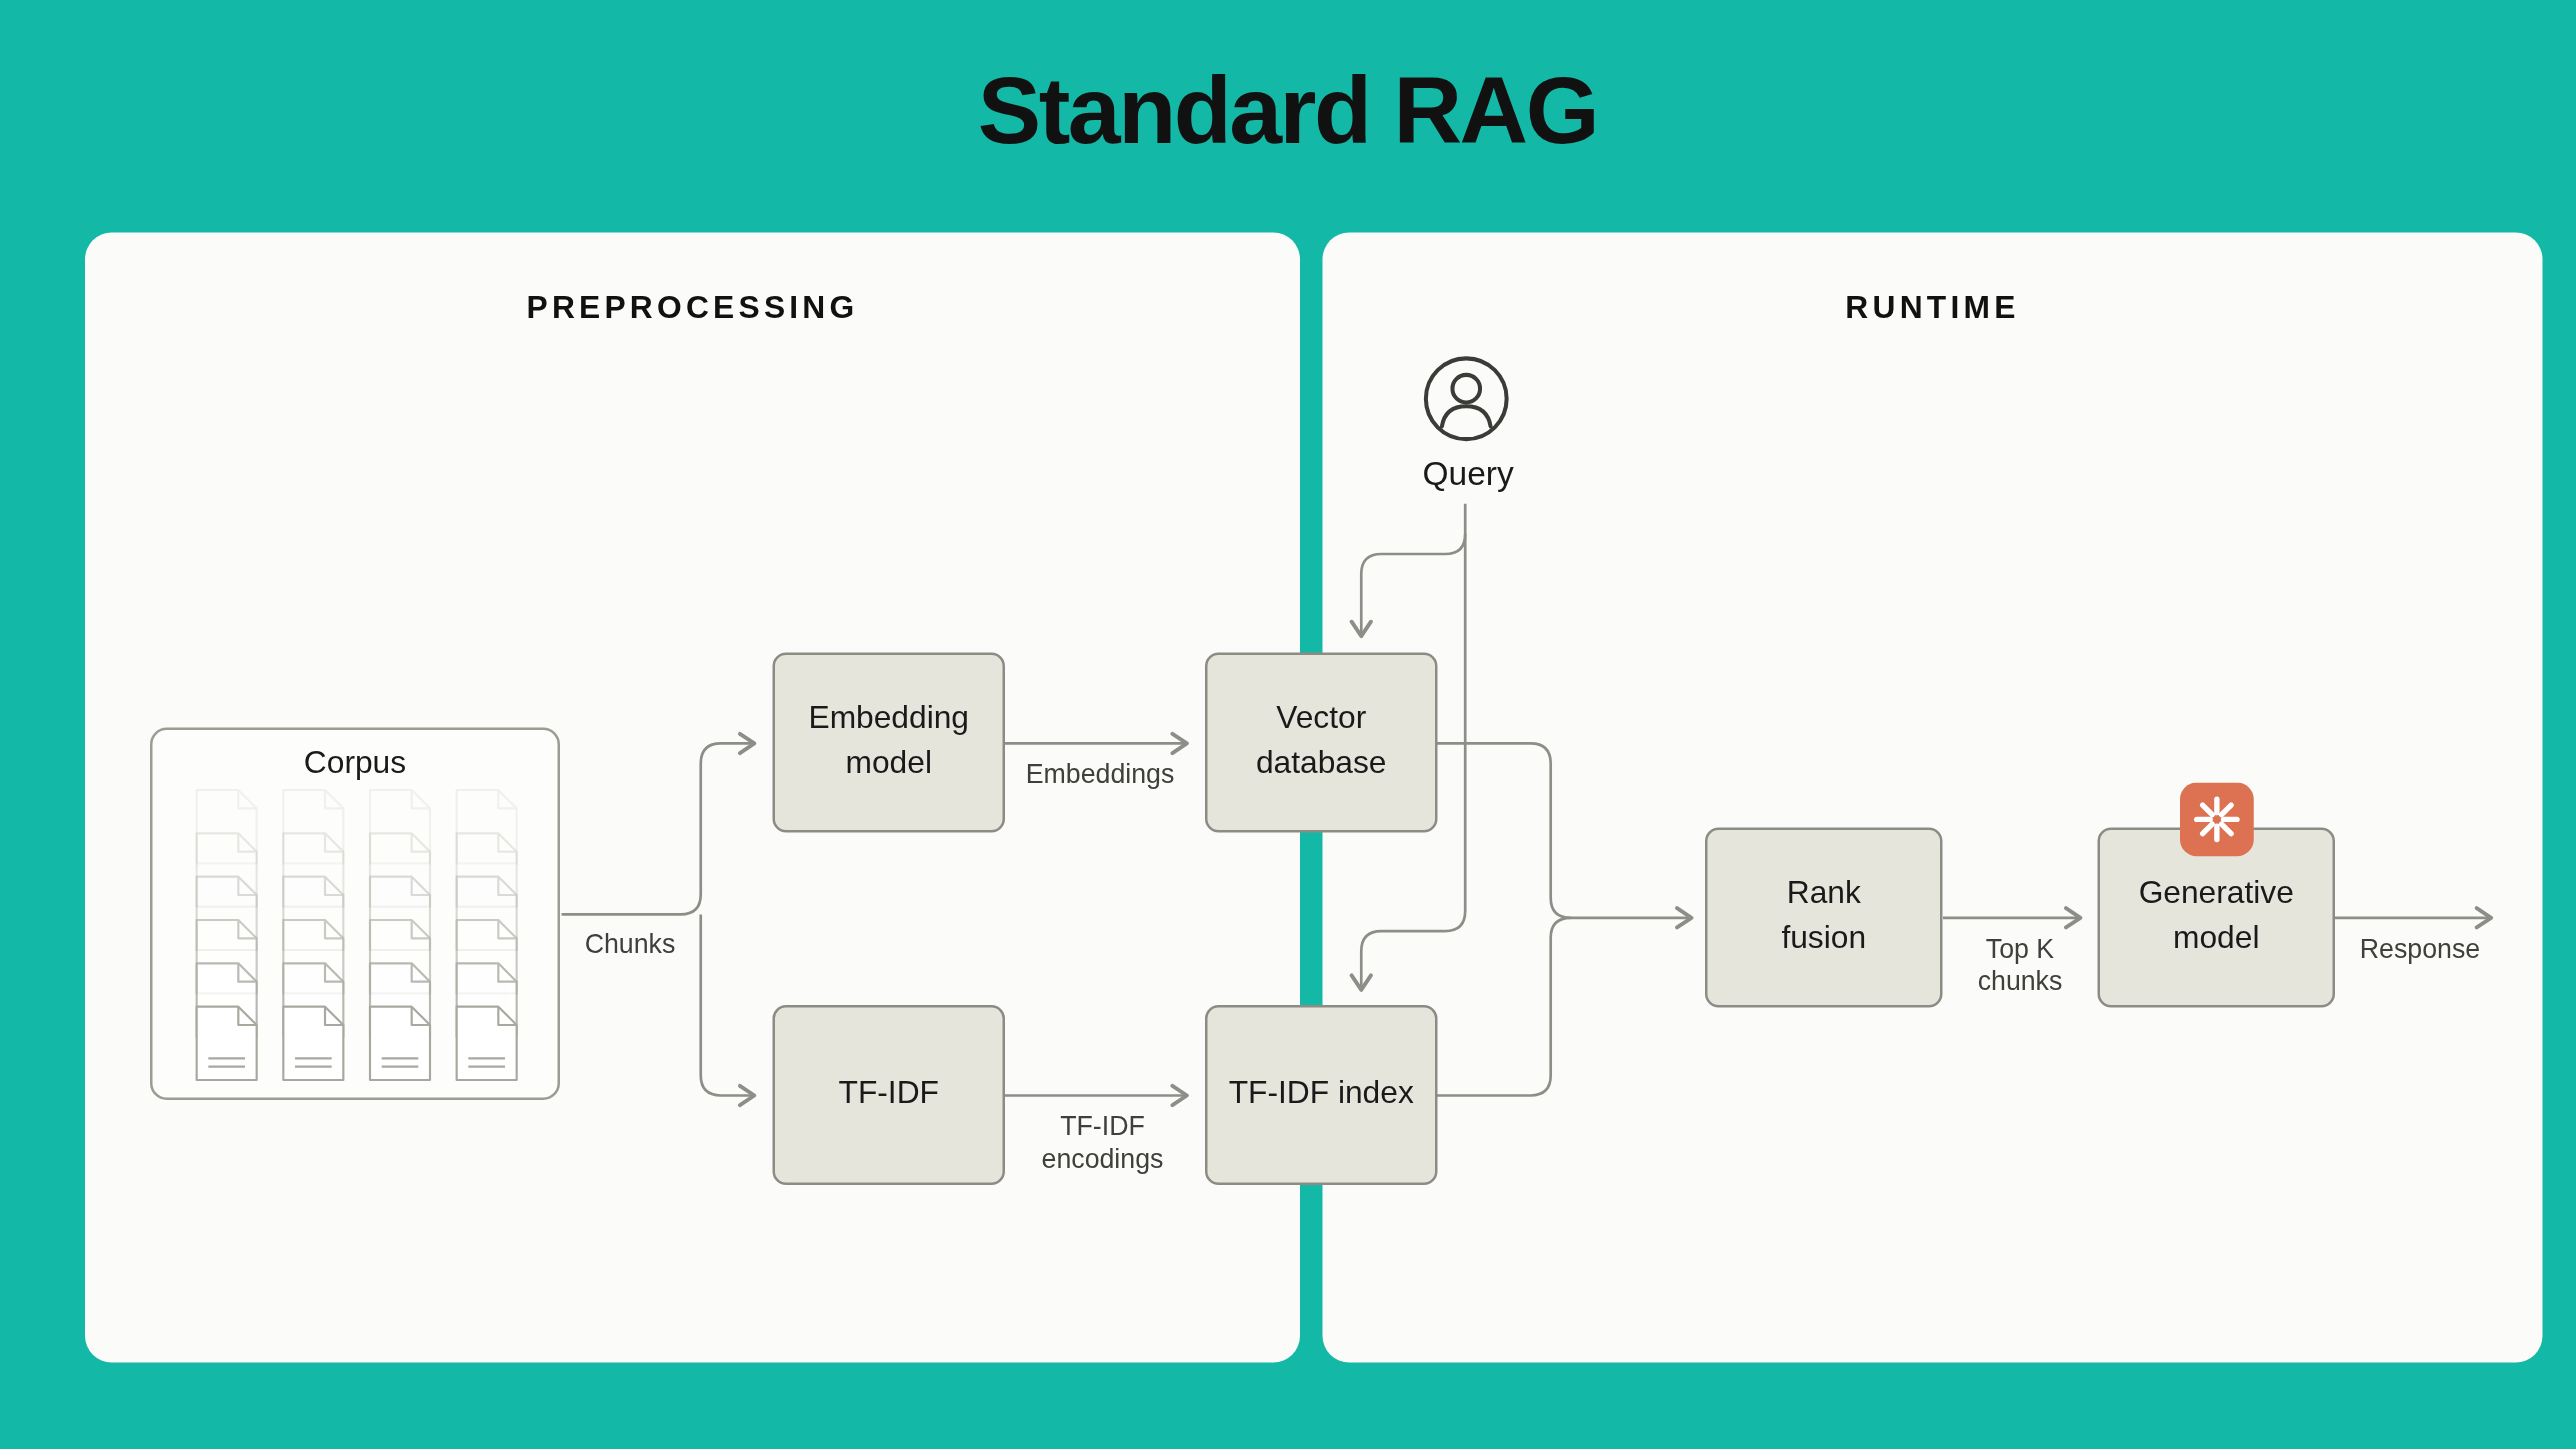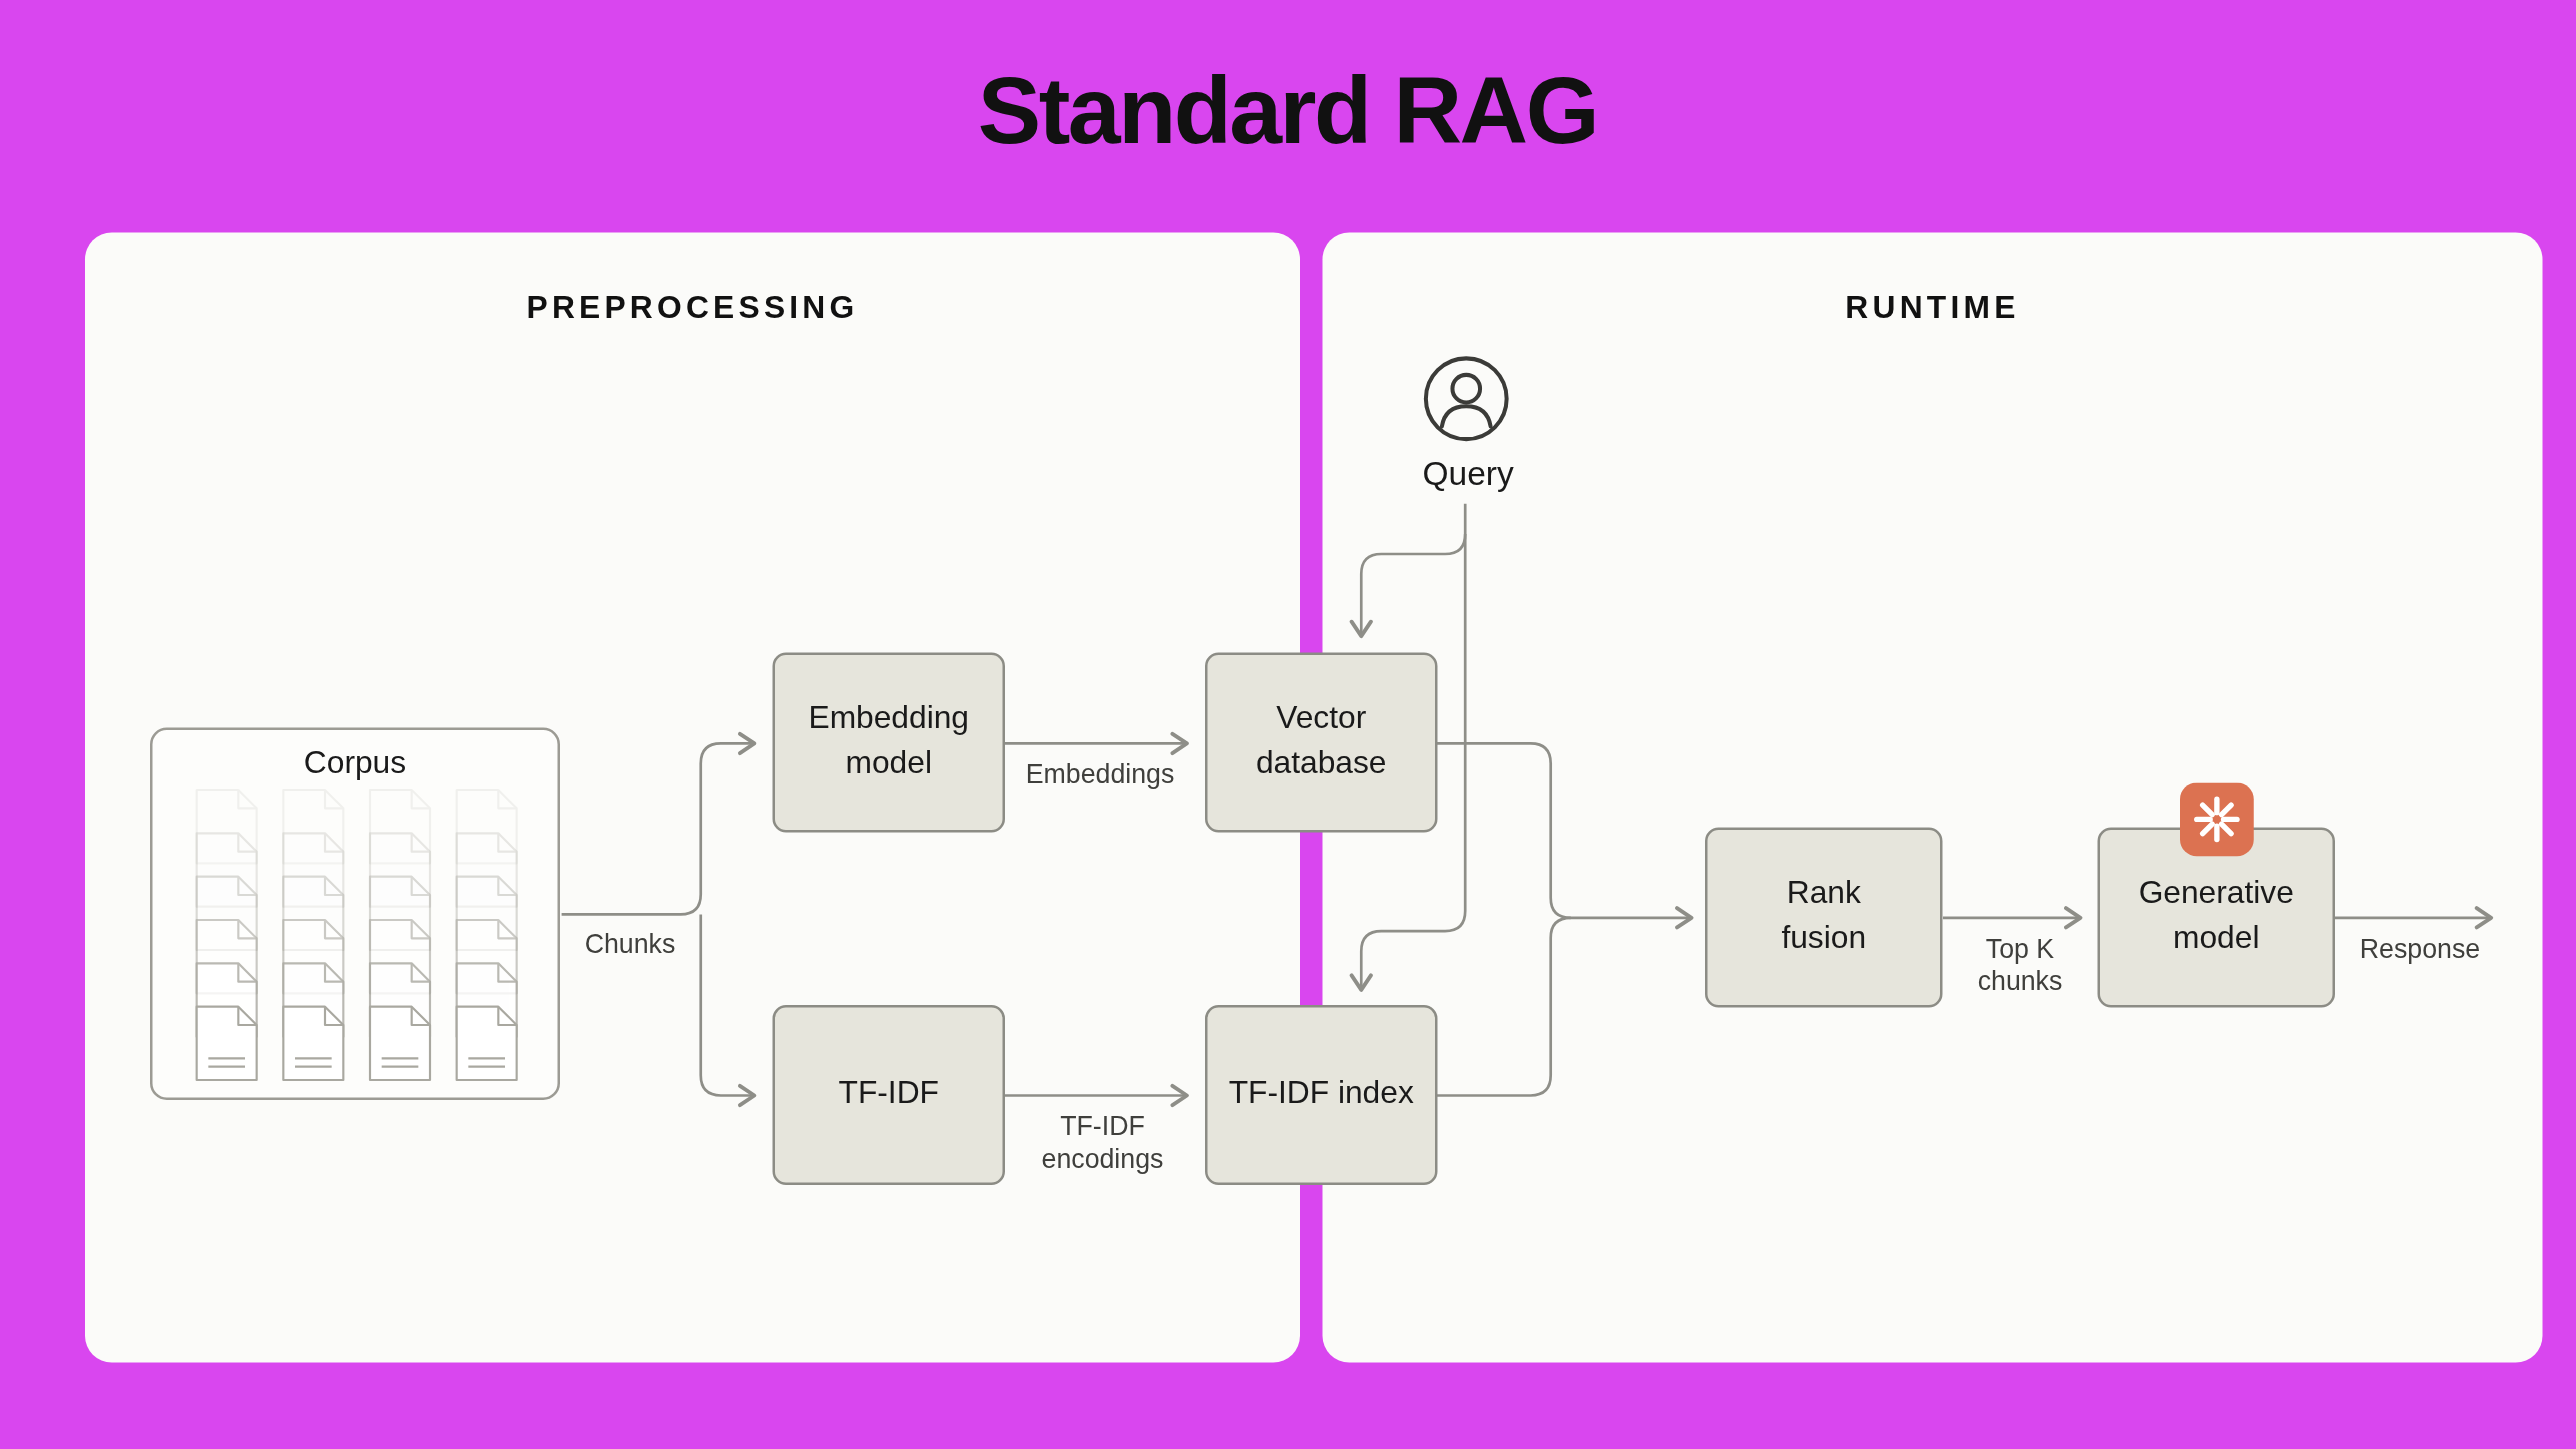--- a/index.html
+++ b/index.html
@@ -1,16 +1,16 @@
 <!DOCTYPE html>
 <html style="font-size:10.7px"><head>
 <meta charset="utf-8">
 <style>
   html,body{margin:0;padding:0;background:#F0EFE9;}
-  .viewport{width:2576px;height:1449px;overflow:hidden;position:relative;background:#d946ef;}
+  .viewport{width:2576px;height:1449px;overflow:hidden;position:relative;background:#14b8a6;}
   .canvas{width:1030px;height:580px;position:relative;transform:scale(2.5);transform-origin:0 0;
           font-family:"Liberation Sans",sans-serif;color:#1A1A1A;}
   .title{position:absolute;top:23px;left:0;width:100%;text-align:center;margin:0;
          font-size:38px;font-weight:700;letter-spacing:-1px;color:#111111;}
   .panel{position:absolute;top:93px;height:452px;background:#FBFBF9;border-radius:10.7px;}
   .panel-left{left:34px;width:486px;}
   .panel-right{left:529px;width:488px;}
   .panel-title{position:absolute;top:23px;left:0;width:100%;text-align:center;
                font-size:12.7px;font-weight:700;letter-spacing:1.7px;color:#111111;}
   .connectors{position:absolute;left:0;top:0;width:1030px;height:580px;pointer-events:none;}

